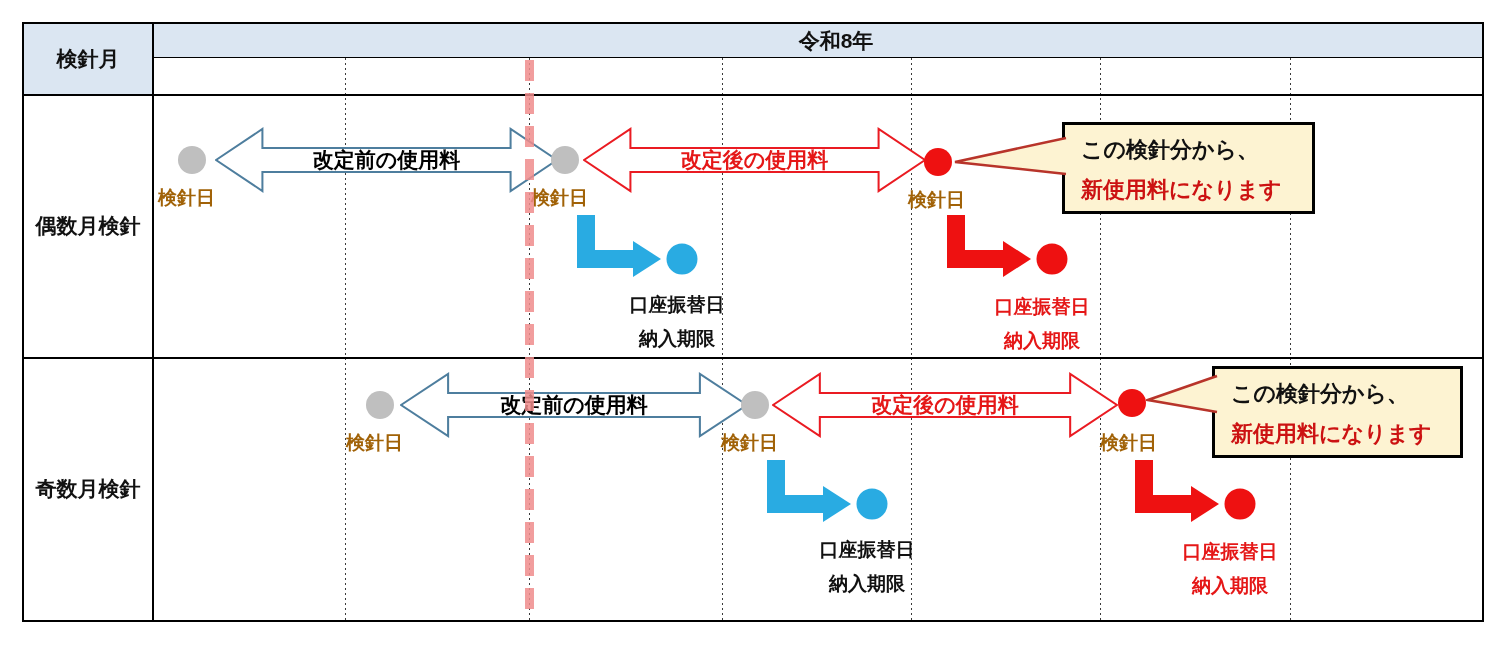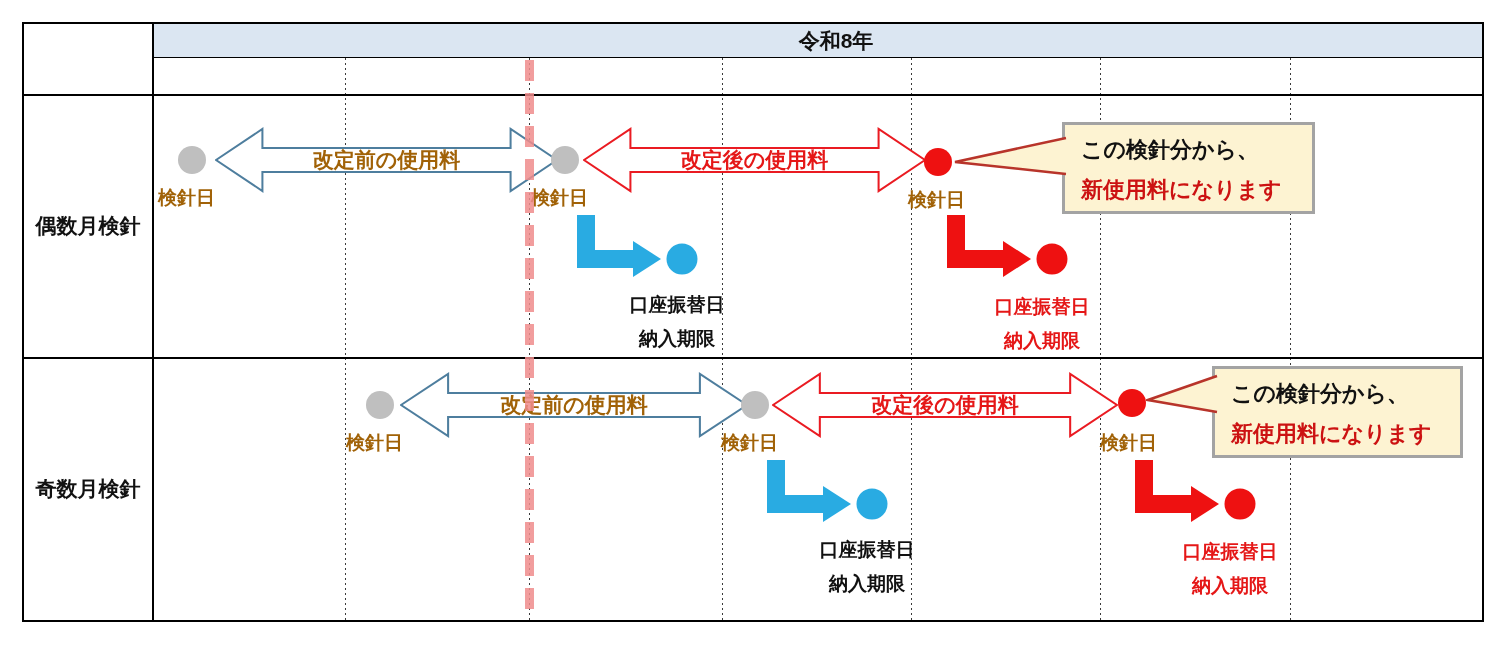--- a/index.html
+++ b/index.html
@@ -22,39 +22,40 @@
     background: repeating-linear-gradient(to bottom, rgba(239,140,140,0.85) 0 21px, transparent 21px 33px);
   }
   .dot { border-radius:50%; width:28px; height:28px; }
   .dot-gray { background:#bfbfbf; }
   .dot-red  { background:#ee1111; }
   .kenshin { position:absolute; font-weight:bold; font-size:19px; white-space:nowrap; color:#a16207; }
   .dblarrow { position:absolute; }
   .dblarrow svg { display:block; }
   .arrowtext {
     position:absolute; inset:0; display:flex; align-items:center; justify-content:center;
-    font-weight:bold; font-size:21px; color:#a16207; white-space:nowrap;
+    font-weight:bold; font-size:21px; color:#000000; white-space:nowrap;
   }
   .arrowtext.red { color:#e51717; }
   .payinfo { position:absolute; width:170px; text-align:center; font-weight:bold; font-size:19px; line-height:34px; color:#111; }
   .payinfo.red { color:#e51717; }
   .callout {
-    position:absolute; background:#fdf3d2; border:3px solid #a3a3a3;
+    position:absolute; background:#fdf3d2; border:3px solid #000000;
     padding:5px 8px 0 16px; font-size:22px; font-weight:bold; line-height:40px; white-space:nowrap;
   }
   .callout .c2 { color:#cc1212; }
   .monthband { display:flex; }
   .monthband > div { display:flex; align-items:center; justify-content:center; font-weight:bold; font-size:21px; }
   .hdrtext { font-size:21px; }
 </style>
 </head>
 <body>
 
 <div class="canvas">
 
+  <div class="abs hdr-bg cellc hdrtext" style="left:24px;top:24px;width:128px;height:70px;">検針月</div>
   <div class="abs hdr-bg cellc hdrtext" style="left:154px;top:24px;width:1328px;height:33px;padding-left:36px;">令和8年</div>
 
   <div class="abs cellc hdrtext" style="left:24px;top:96px;width:128px;height:260px;">偶数月検針</div>
   <div class="abs cellc hdrtext" style="left:24px;top:360px;width:128px;height:258px;">奇数月検針</div>
 
   <div class="vdot" style="left:345px;"></div>
   <div class="vdot" style="left:529px;"></div>
   <div class="vdot" style="left:722px;"></div>
   <div class="vdot" style="left:911px;"></div>
   <div class="vdot" style="left:1100px;"></div>

